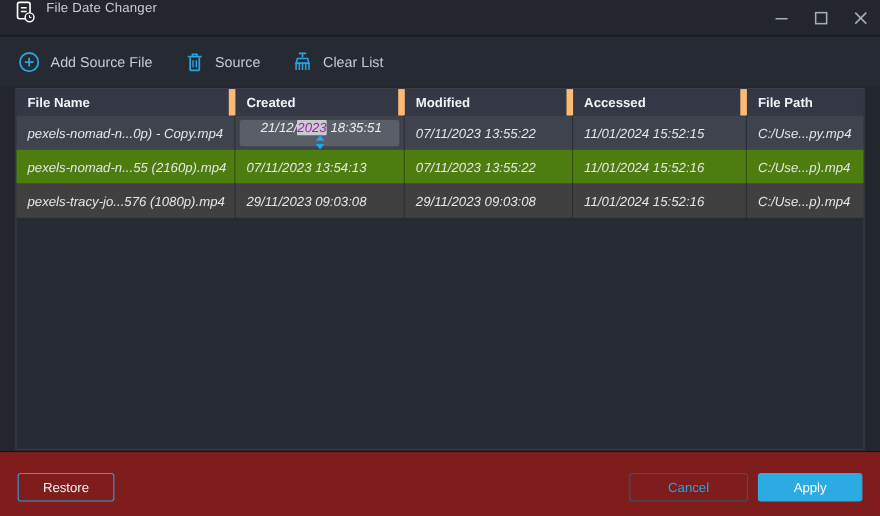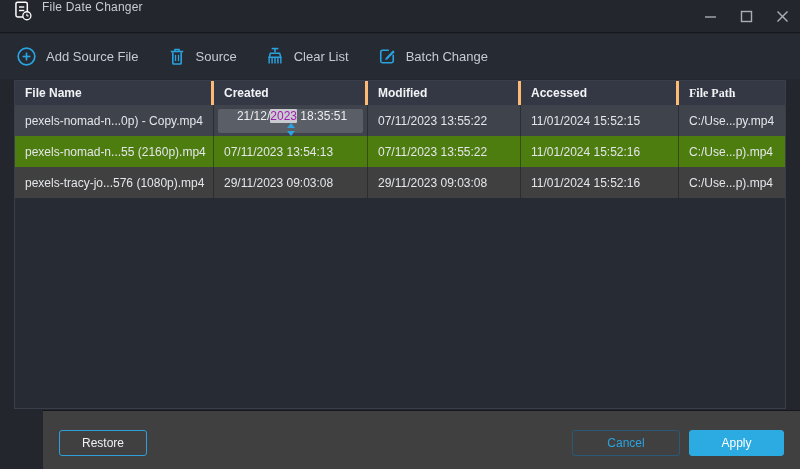--- a/index.html
+++ b/index.html
@@ -32,24 +32,24 @@
     background:#272b33;border:1px solid #3a3e48;box-sizing:border-box;
   }
   .trow,.thead{
     display:grid;grid-template-columns:199px 154px 153px 158px auto;
     align-items:center;
   }
   .thead{height:24px;background:#343845;}
   .thead .hcell{
     font-size:12px;font-weight:bold;color:#f2f3f5;
     padding-left:10px;height:100%;display:flex;align-items:center;
-    border-right:3px solid #fdba74;box-sizing:border-box;
-  }
-  .thead .hcell:last-child{border-right:none;font-family:Liberation Serif, serif;}
-  .trow{height:31px;}
+    border-right:6px solid #fdba74;box-sizing:border-box;
+  }
+  .thead .hcell:last-child{border-right:none;}
+  .trow{height:31px;font-style:italic;}
   .trow .cell{
     font-size:12px;color:#e4e6ea;padding-left:10px;height:100%;
     display:flex;align-items:center;white-space:nowrap;overflow:hidden;
     border-right:1px solid rgba(20,22,27,.45);box-sizing:border-box;
   }
   .trow .cell:last-child{border-right:none;}
   .row-sel{background:#3f434c;}
   .row-dark{background:#4d7c0f;}
   .row-mid{background:#404040;}
   
@@ -61,22 +61,22 @@
   .dt-text{font-size:12px;color:#eceef0;white-space:pre;flex:1;display:flex;align-items:center;}
   .dt-text span{white-space:pre;}
   .dt-sel{background:#c9cbd0;color:#a21caf;border-radius:1px;}
   .spinner{display:flex;flex-direction:column;gap:3px;align-items:center;padding-right:2px;cursor:pointer;}
   .arrow-up,.arrow-down{width:0;height:0;border-left:4px solid transparent;border-right:4px solid transparent;}
   .arrow-up{border-bottom:5px solid #2aa3e1;}
   .arrow-down{border-top:5px solid #2aa3e1;}
   
   .footer{
     position:absolute;left:0;right:0;bottom:0;height:59px;
-    background:#404040;border-top:1px solid #15171c;
-    display:flex;align-items:center;padding:6px 16px 0 16px;box-sizing:border-box;margin-left:43px;
+    background:#7f1d1d;border-top:1px solid #15171c;
+    display:flex;align-items:center;padding:6px 16px 0 16px;box-sizing:border-box;
   }
   .btn{
     height:26px;border-radius:3px;font-size:12px;
     display:flex;align-items:center;justify-content:center;
     box-sizing:border-box;cursor:pointer;
   }
   .btn-restore{width:88px;border:1px solid #2e9fd9;color:#eef0f3;background:transparent;}
   .btn-cancel{width:108px;border:1px solid #2a5a78;color:#2ba3e0;background:transparent;margin-left:auto;}
   .btn-apply{width:95px;background:#2caae2;color:#ffffff;border:1px solid #2caae2;margin-left:9px;}
   svg{display:block;}
@@ -145,29 +145,20 @@
       <span>
         <svg width="20" height="21" viewBox="0 0 24 24">
           <line x1="12" y1="2" x2="12" y2="7" stroke="#2aa3e1" stroke-width="1.9"></line>
           <line x1="8" y1="2.5" x2="16" y2="2.5" stroke="#2aa3e1" stroke-width="1.9"></line>
           <path d="M6.5 8 L17.5 8 L19 13 L5 13 Z" fill="none" stroke="#2aa3e1" stroke-width="1.8"></path>
           <path d="M5 13 L5 20.5 M8.5 13 L8.5 20.5 M12 13 L12 20.5 M15.5 13 L15.5 20.5 M19 13 L19 20.5" fill="none" stroke="#2aa3e1" stroke-width="1.7"></path>
         </svg>
       </span>
       <span class="lbl">Clear List</span>
     </div>
-    <div class="tool-btn">
-      <span>
-        <svg width="20" height="21" viewBox="0 0 24 24">
-          <path d="M13.5 4.5 L6.5 4.5 Q4.5 4.5 4.5 6.5 L4.5 17.5 Q4.5 19.5 6.5 19.5 L17.5 19.5 Q19.5 19.5 19.5 17.5 L19.5 10.5" fill="none" stroke="#2aa3e1" stroke-width="1.9" stroke-linecap="round"></path>
-          <path d="M10.5 13.8 L19.3 4.6 L21.2 6.5 L12.3 15.5 L9.8 16.2 Z" fill="#2aa3e1"></path>
-        </svg>
-      </span>
-      <span class="lbl">Batch Change</span>
-    </div>
   </div>
 
   <div class="table">
     <div class="thead">
       <div class="hcell">File Name</div>
       <div class="hcell">Created</div>
       <div class="hcell">Modified</div>
       <div class="hcell">Accessed</div>
       <div class="hcell">File Path</div>
     </div>

